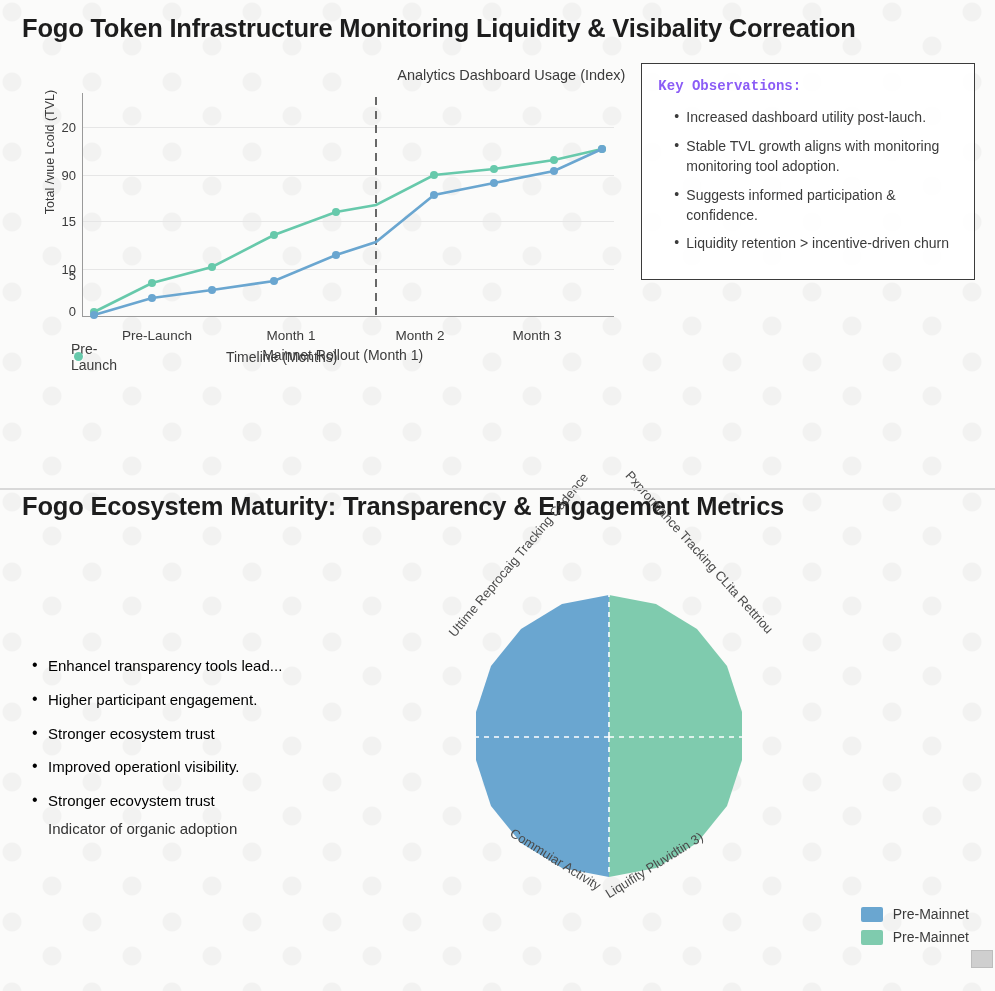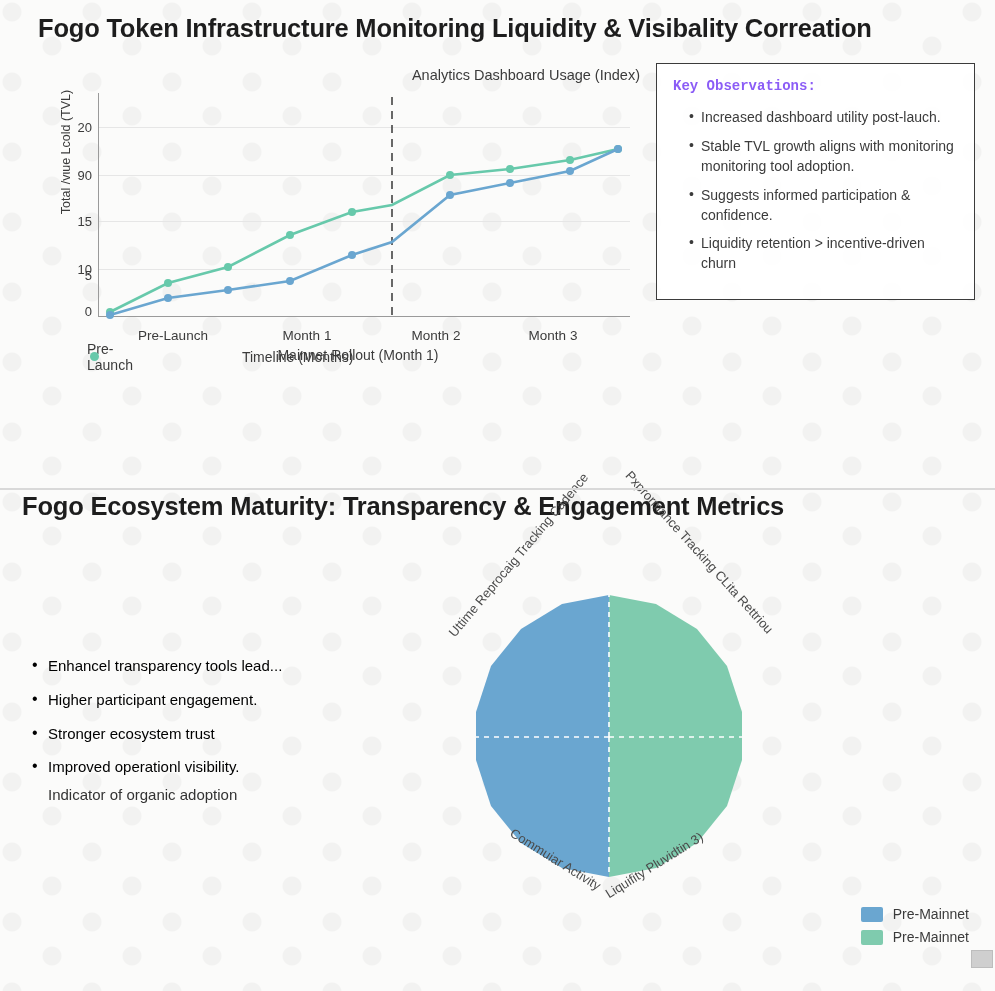--- a/index.html
+++ b/index.html
@@ -27,21 +27,20 @@
     z-index: 0;
   }
   .content { position: relative; z-index: 1; }
 
   
   .section-1 {
     padding: 14px 20px 0 20px;
     height: 470px;
     box-sizing: border-box;
     position: relative;
-    margin-left: 16px;
   }
   .title-1 {
     font-size: 25.5px;
     font-weight: bold;
     letter-spacing: -0.2px;
     color: #1d1d1d;
     margin: 0 0 6px 2px;
     white-space: nowrap;
   }
   .divider {
@@ -403,20 +402,21 @@
     <h1 class="title-2">Fogo Ecosystem Maturity: Transparency &amp; Engagement Metrics</h1>
 
     <div class="s2-body">
 
       <div class="insights">
         <ul class="insights-list">
           <li>Enhancel transparency tools lead...</li>
           <li>Higher participant engagement.</li>
           <li>Stronger ecosystem trust</li>
           <li>Improved operationl visibility.</li>
+          <li>Stronger ecovystem trust</li>
         </ul>
         <div class="insights-note">Indicator of organic adoption</div>
       </div>
 
       <div class="radar-wrap">
         <svg width="430" height="400" viewBox="0 0 430 400">
           <defs>
             <clipPath id="polyclip">
               <polygon points="215,48 262,57 303,82 333,119 348,165 348,213 333,259 303,296 262,321 215,330 168,321 127,296 97,259 82,213 82,165 97,119 127,82 168,57"></polygon>
             </clipPath>

